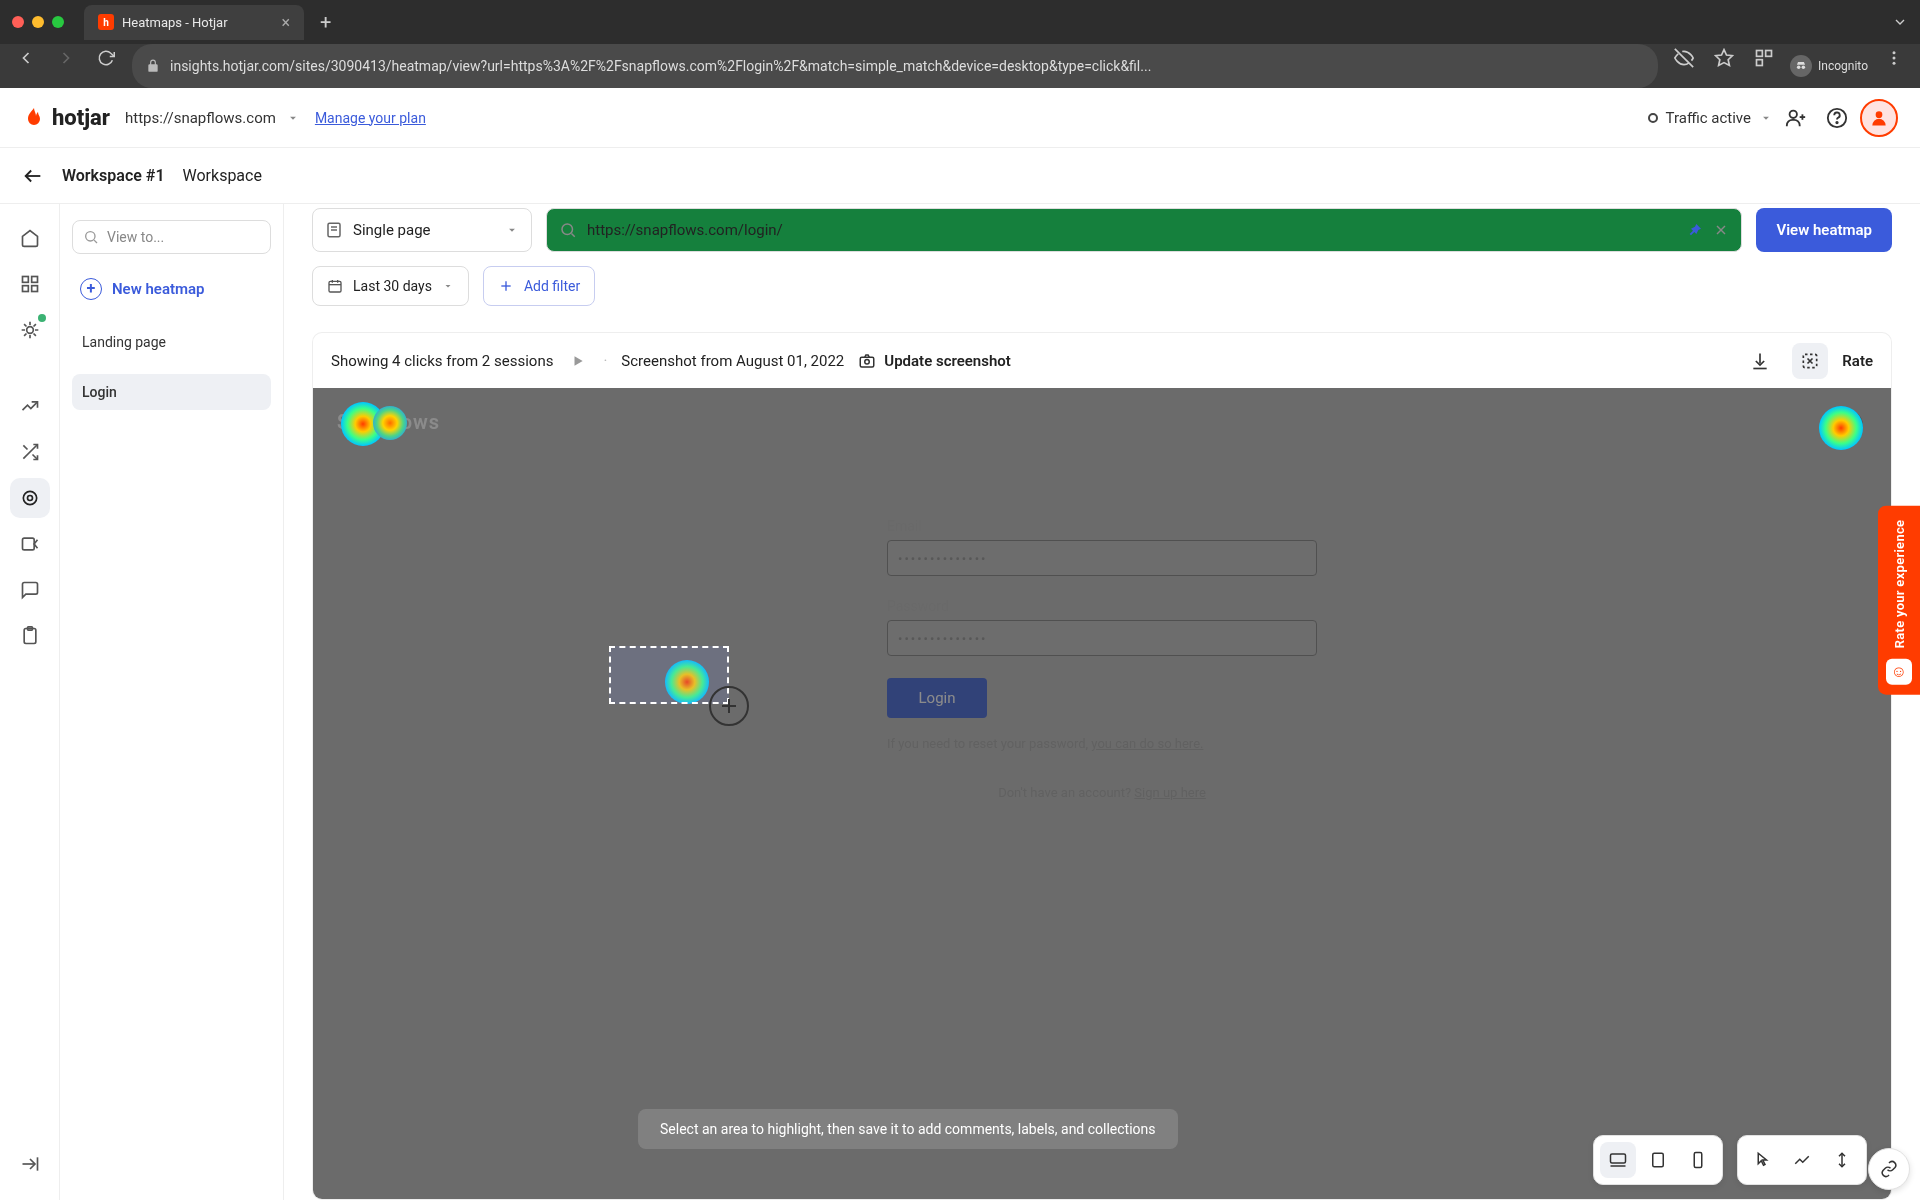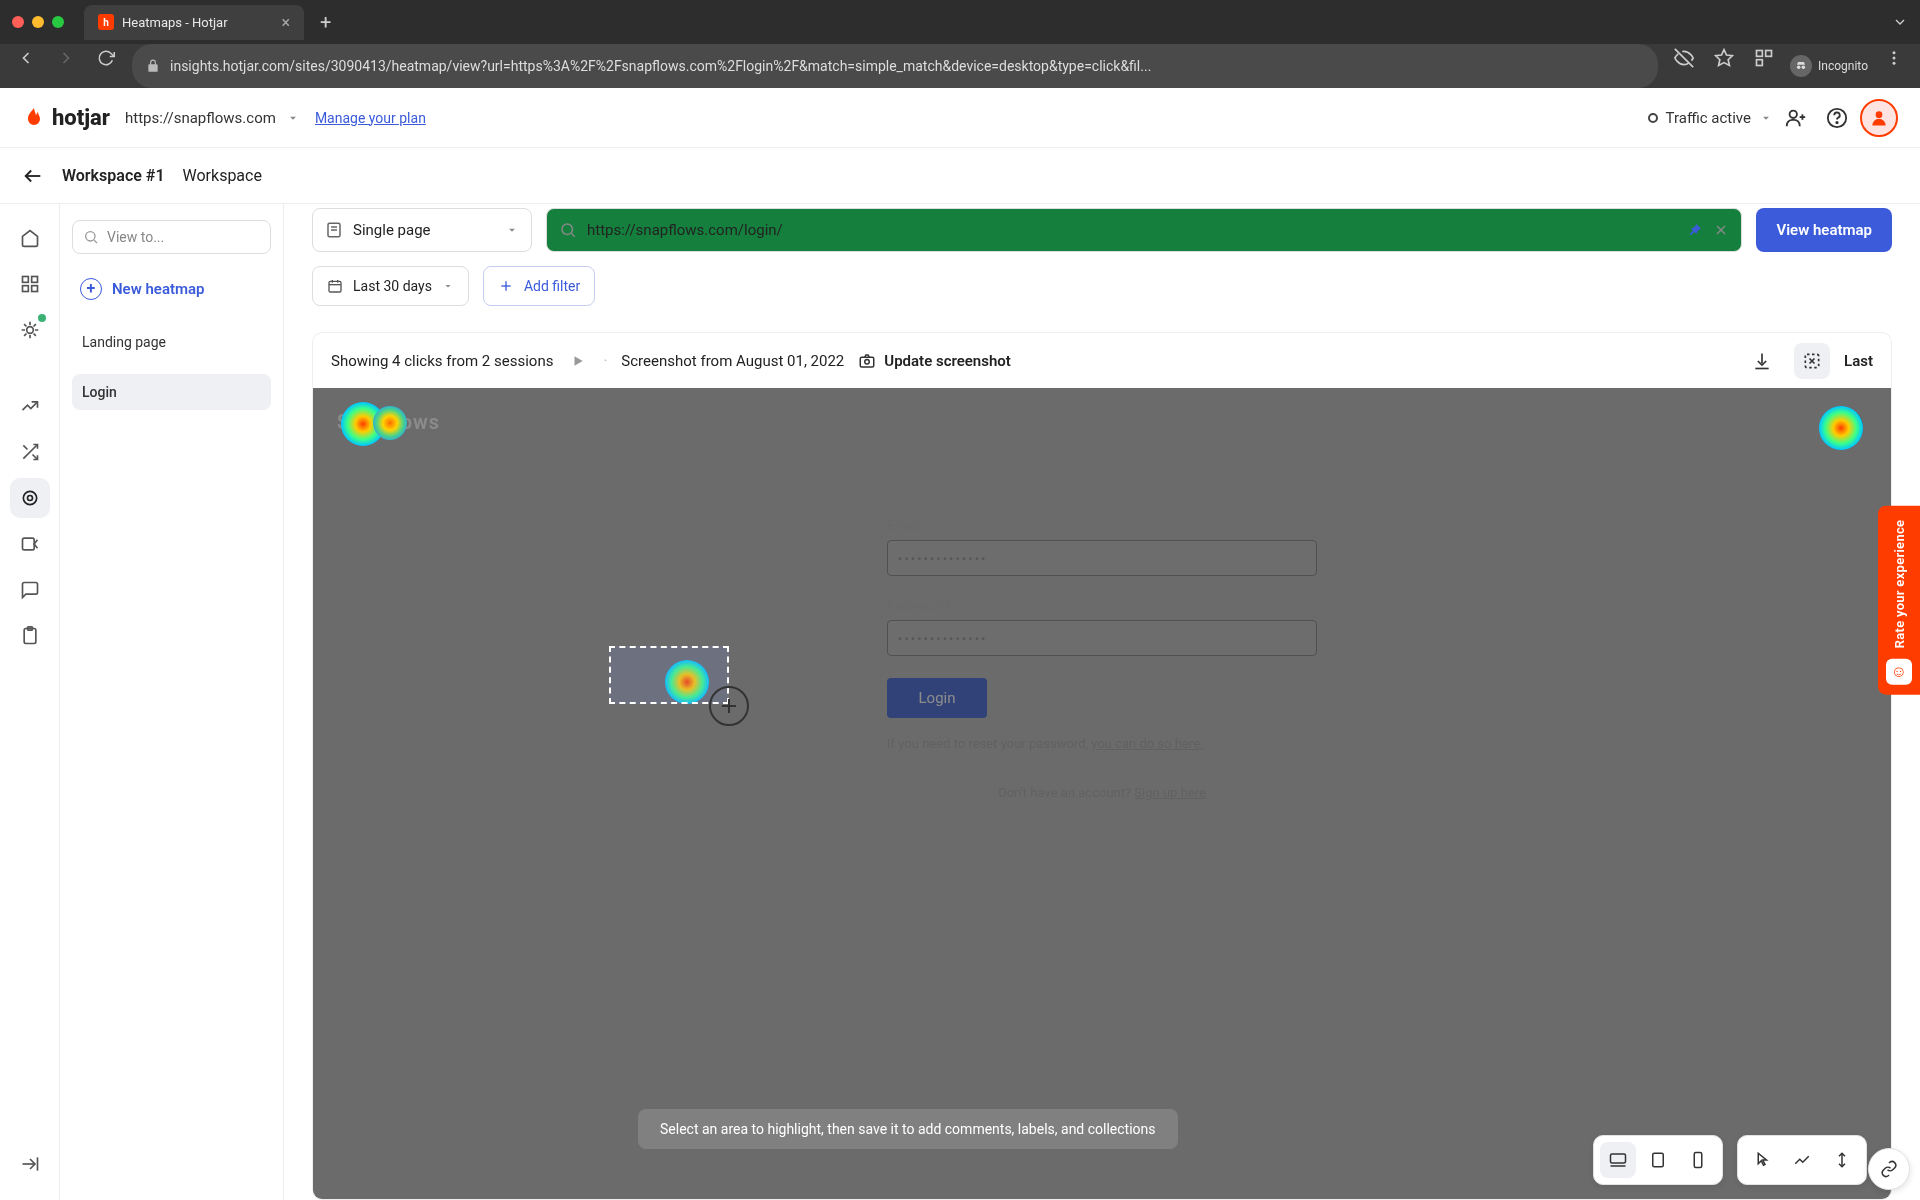--- a/index.html
+++ b/index.html
@@ -463,21 +463,21 @@
               <polyline points="7 12 12 17 17 12"></polyline>
               <line x1="4" y1="21" x2="20" y2="21"></line>
             </svg>
         </span>
         <span class="tool active">
           <svg width="20" height="20" viewBox="0 0 24 24" fill="none" stroke="currentColor" stroke-width="2">
               <rect x="4" y="4" width="16" height="16" rx="2" stroke-dasharray="3 3"></rect>
               <path d="M9 9l6 6M15 9l-6 6"></path>
             </svg>
         </span>
-        <span class="rate">Last</span>
+        <span class="rate">Rate</span>
       </div>
 
       <div class="canvas-wrap">
         <div class="canvas">
           <div class="mock-page">
             <div class="mock-logo">Snapflows</div>
             <div class="mock-corner"></div>
             <div class="mock-form">
               <div class="mock-label">Email</div>
               <div class="mock-input">••••••••••••••</div>

